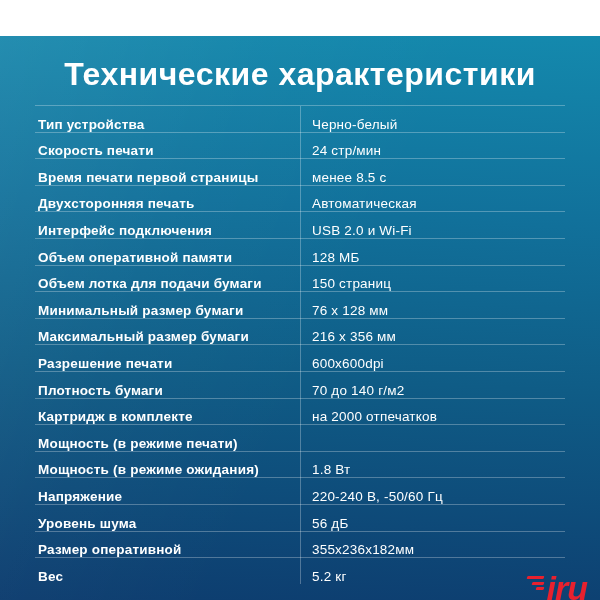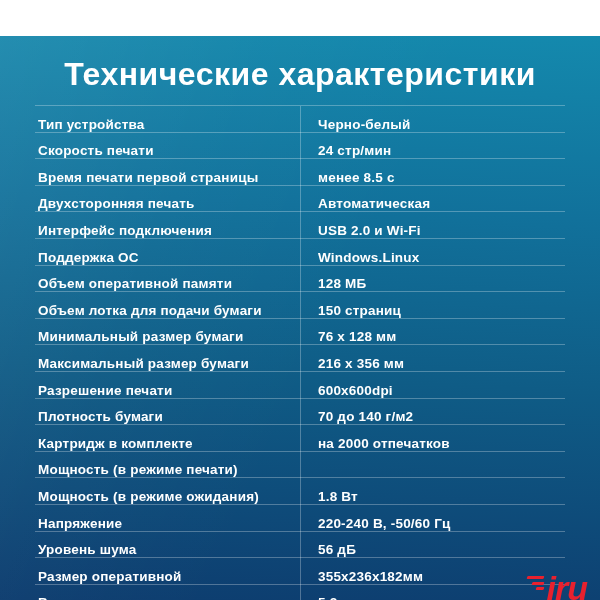--- a/index.html
+++ b/index.html
@@ -47,23 +47,23 @@
     width: 265px;
     padding-left: 3px;
     font-size: 13.5px;
     font-weight: bold;
     letter-spacing: 0.2px;
     white-space: nowrap;
   }
 
   .spec-value {
     flex: 1;
-    padding-left: 18px;
+    padding-left: 12px;
     font-size: 13.5px;
-    font-weight: bold;
+    font-weight: normal;
     letter-spacing: 0.2px;
     white-space: nowrap;
   }
 
   .v-divider {
     position: absolute;
     left: 265px;
     top: 1px;
     bottom: 0;
     width: 1px;
@@ -136,24 +136,20 @@
   <div class="spec-row">
     <span class="spec-label">Двухсторонняя печать</span>
     <span class="spec-value">Автоматическая</span>
   </div>
 
   <div class="spec-row">
     <span class="spec-label">Интерфейс подключения</span>
     <span class="spec-value">USB 2.0 и Wi-Fi</span>
   </div>
 
-  <div class="spec-row">
-    <span class="spec-label">Поддержка ОС</span>
-    <span class="spec-value">Windows.Linux</span>
-  </div>
 
   <div class="spec-row">
     <span class="spec-label">Объем оперативной памяти</span>
     <span class="spec-value">128 МБ</span>
   </div>
 
   <div class="spec-row">
     <span class="spec-label">Объем лотка для подачи бумаги</span>
     <span class="spec-value">150 страниц</span>
   </div>

